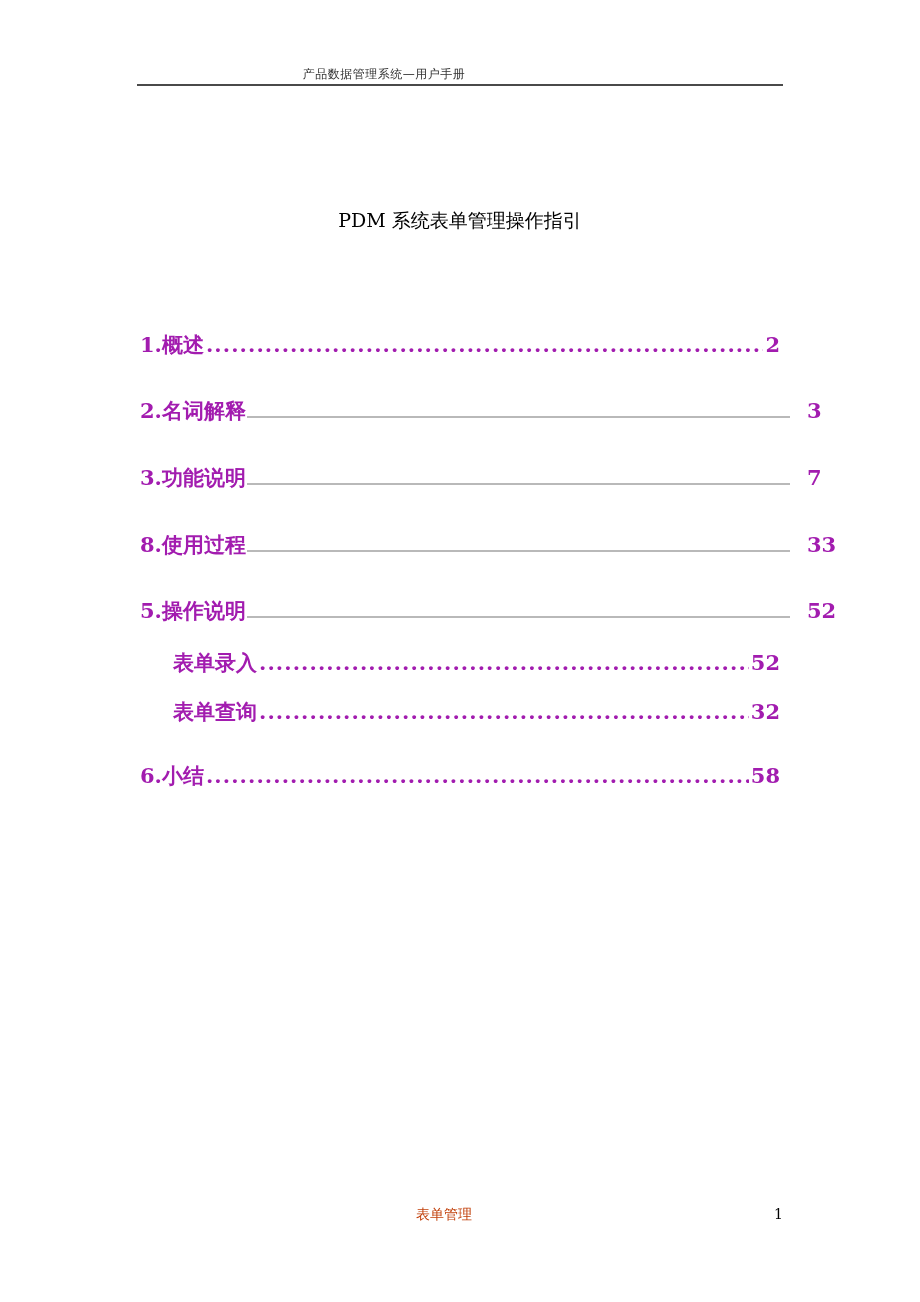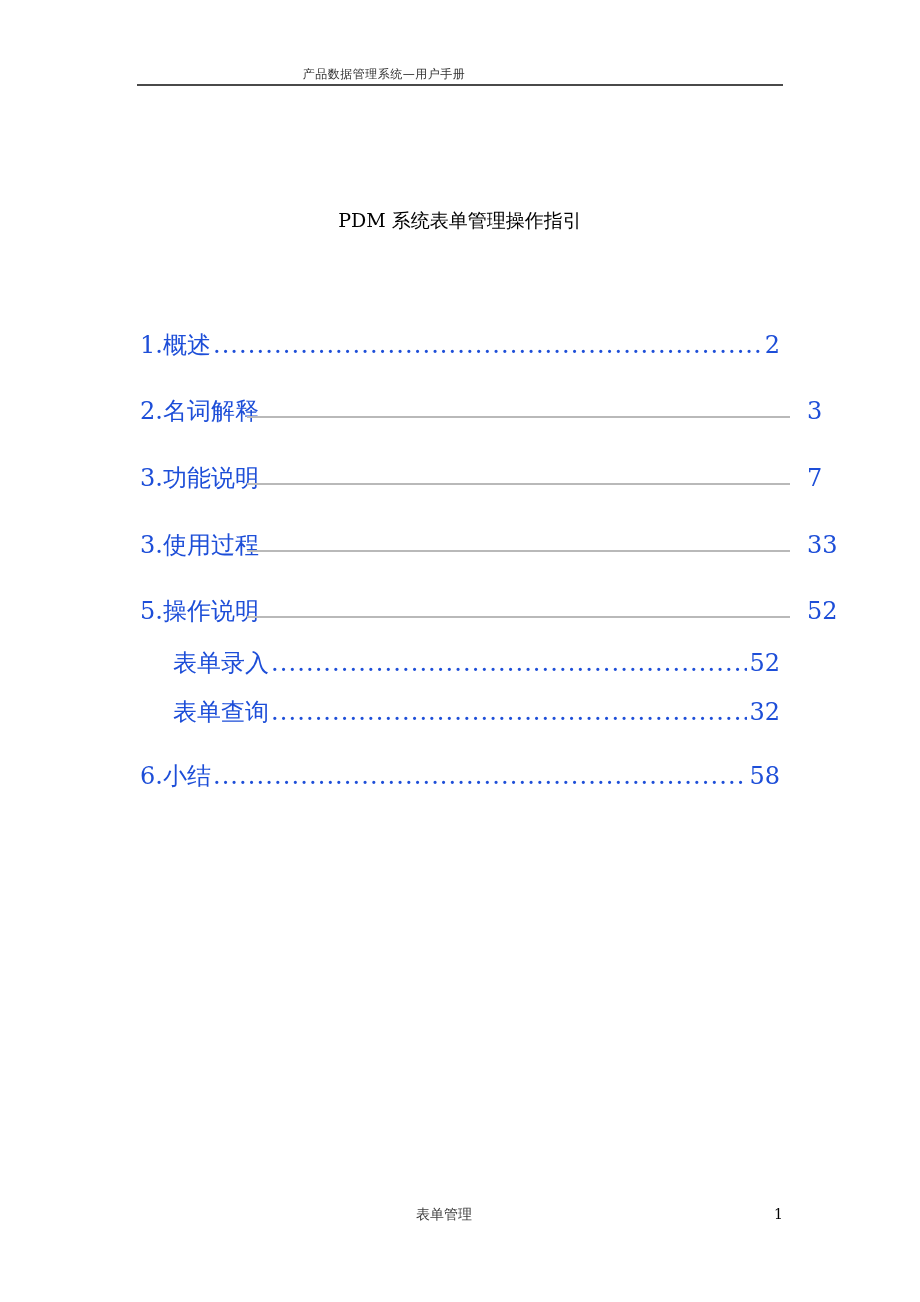--- a/index.html
+++ b/index.html
@@ -13,37 +13,38 @@
   }
   .header-rule {
     position: absolute; left: 137px; width: 646px; top: 84px; height: 2px;
     background: #4a4a4a;
   }
   .doc-title {
     position: absolute; left: 0; width: 920px; top: 208px; text-align: center;
     font-size: 19px; color: #000;
   }
   .toc-row {
-    position: absolute; font-size: 24px; line-height: 24px; white-space: nowrap;
-    color: #1d4ed8;
+    position: absolute; font-size: 21px; line-height: 24px; white-space: nowrap;
+    color: #a21caf;
+    font-weight: bold;
   }
   .dots-row { display: flex; align-items: baseline; }
   .dots-row .label { flex: 0 0 auto; }
   .dots-row .leader {
     flex: 1 1 auto; overflow: hidden; white-space: nowrap; margin: 0 2px;
     letter-spacing: 1.1px;
   }
   .dots-row .page { flex: 0 0 auto; }
   .line-row .label { position: absolute; left: 0; top: 0; }
   .line-row .rule {
     position: absolute; height: 2px; background: #b9b9b9; top: 17px;
   }
   .line-row .page { position: absolute; top: 0; }
   .footer-text {
-    position: absolute; top: 1206px; left: 416px; font-size: 14px; color: #404040;
+    position: absolute; top: 1206px; left: 416px; font-size: 14px; color: #c2410c;
   }
   .footer-page {
     position: absolute; top: 1206px; left: 774px; font-size: 14px; color: #000;
   }
 </style>
 </head>
 <body>
 
 <div>
   <div class="header-text">产品数据管理系统—用户手册</div>
@@ -66,21 +67,21 @@
     <span class="page" style="left:667px;">3</span>
   </div>
 
   <div class="toc-row line-row" style="left:140px; top:466px; width:700px; height:24px;">
     <span class="label">3.功能说明</span>
     <span class="rule" style="left:107px; width:543px;"></span>
     <span class="page" style="left:667px;">7</span>
   </div>
 
   <div class="toc-row line-row" style="left:140px; top:533px; width:700px; height:24px;">
-    <span class="label">3.使用过程</span>
+    <span class="label">8.使用过程</span>
     <span class="rule" style="left:107px; width:543px;"></span>
     <span class="page" style="left:667px;">33</span>
   </div>
 
   <div class="toc-row line-row" style="left:140px; top:599px; width:700px; height:24px;">
     <span class="label">5.操作说明</span>
     <span class="rule" style="left:107px; width:543px;"></span>
     <span class="page" style="left:667px;">52</span>
   </div>
 

